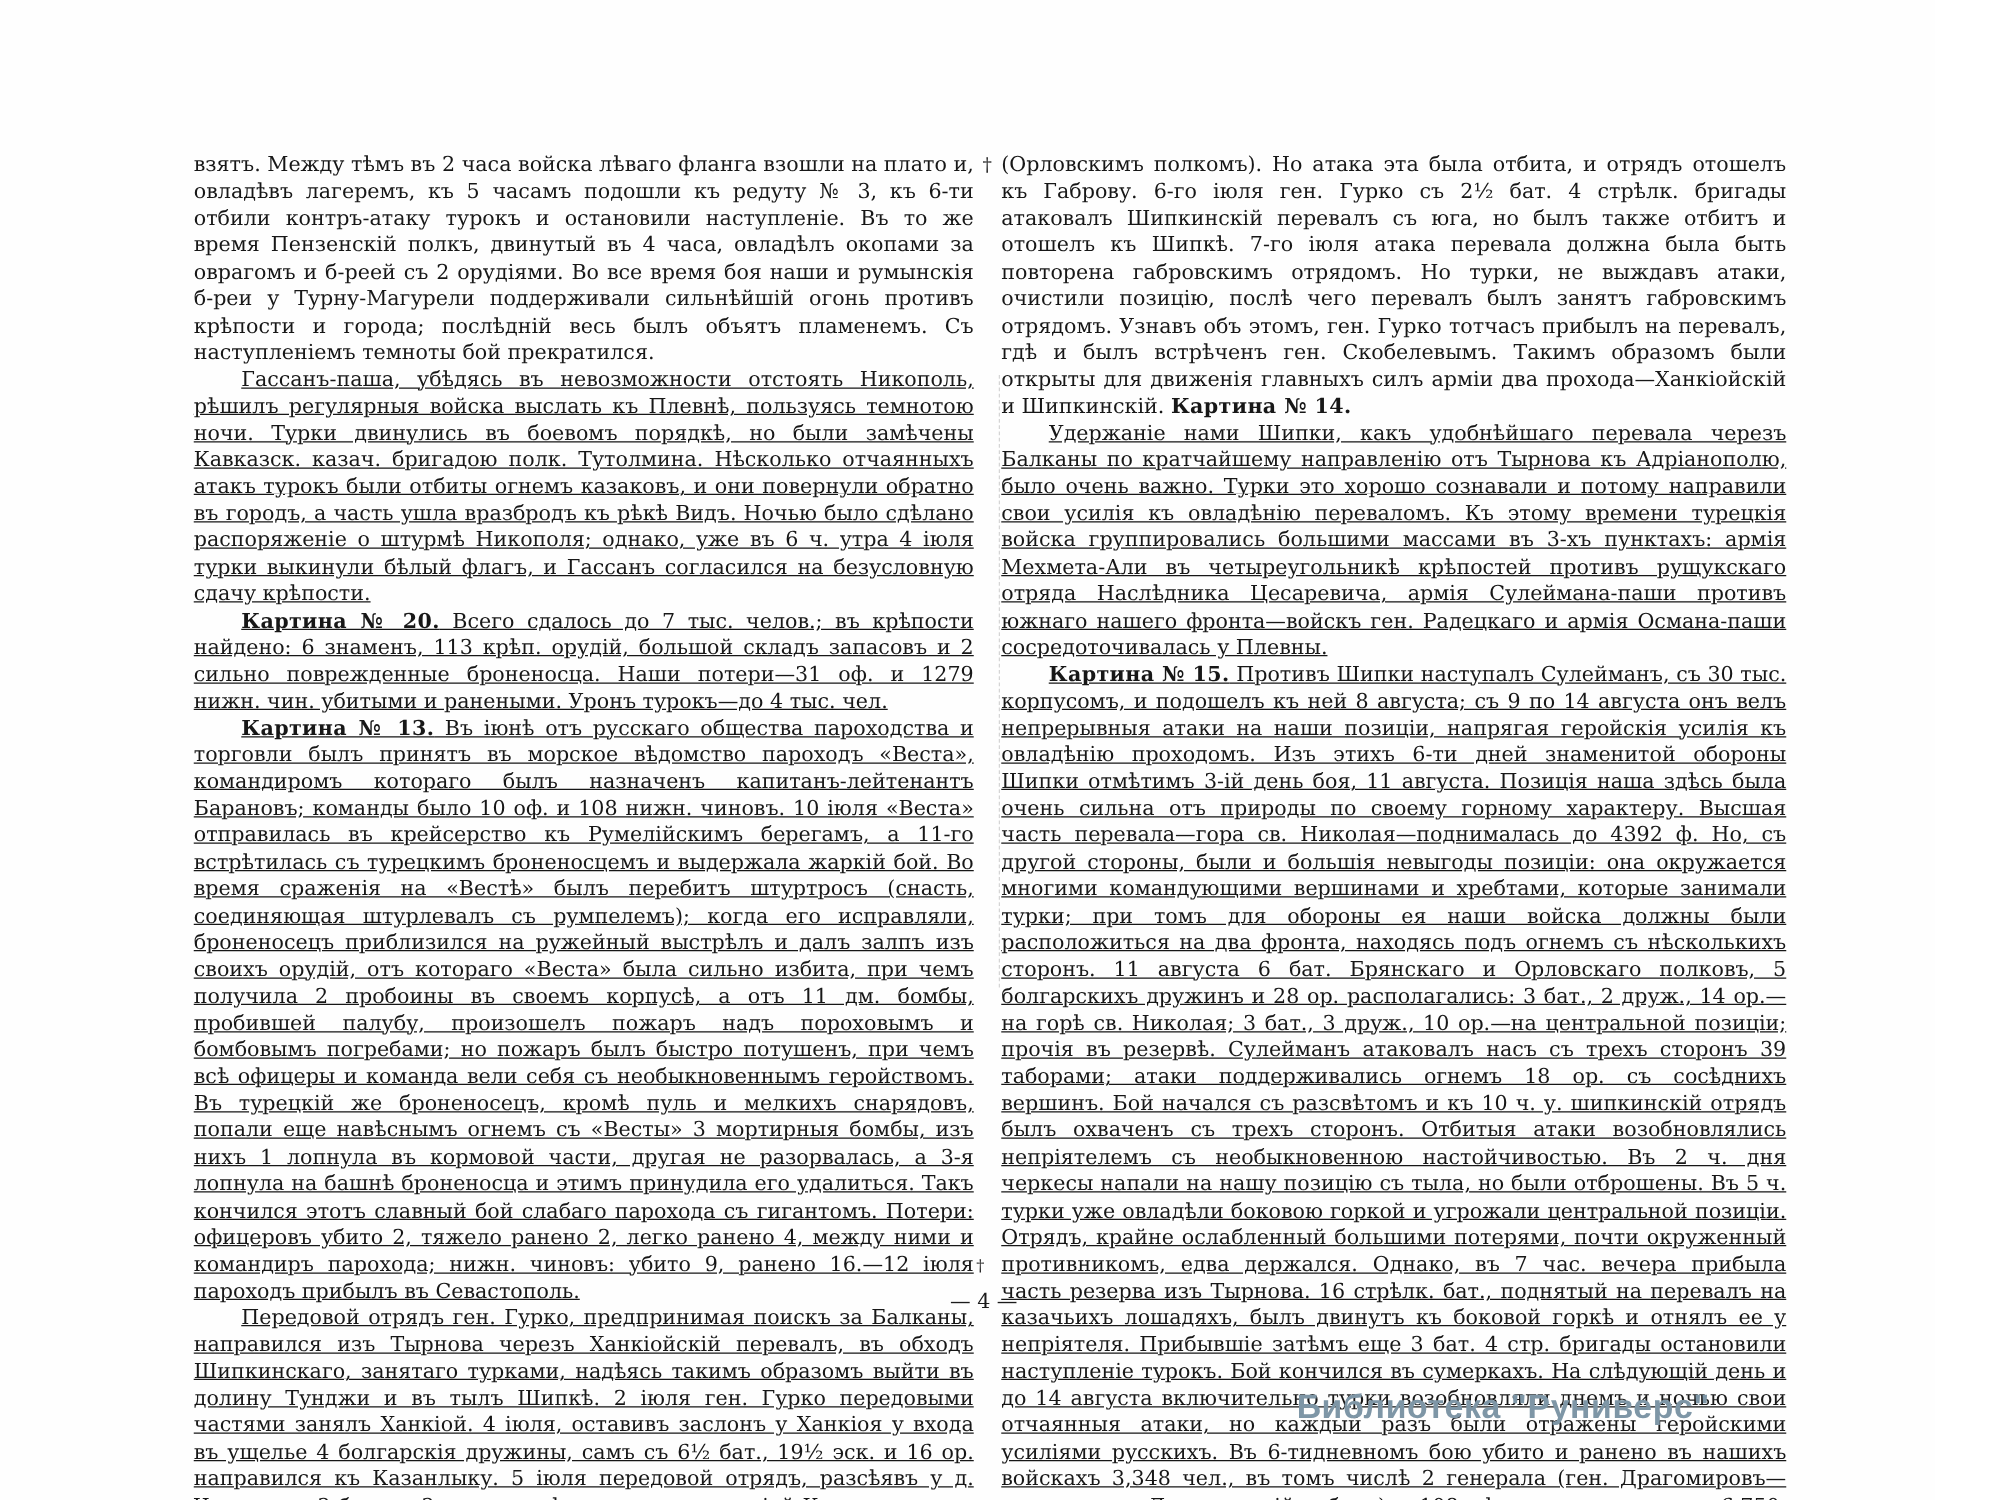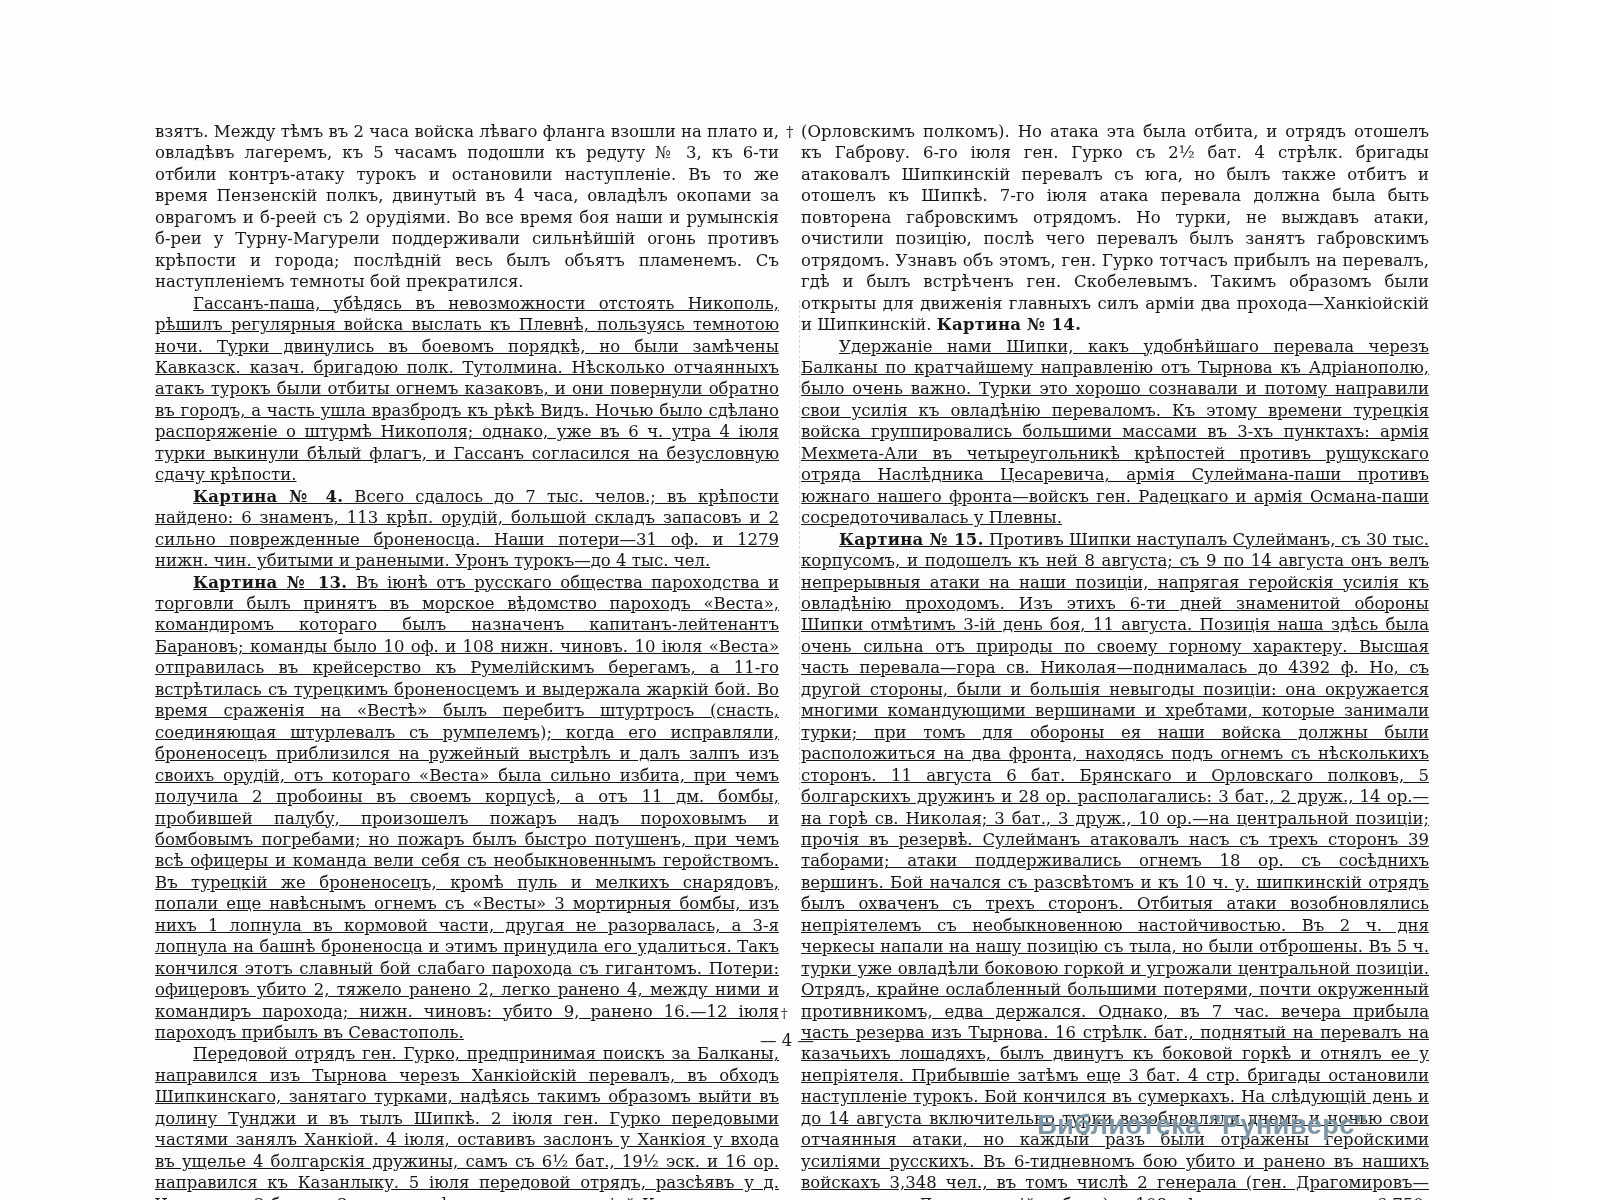--- a/index.html
+++ b/index.html
@@ -61,21 +61,21 @@
   }
 </style>
 </head>
 <body>
 
 <div class="sheet">
 
   <div class="col col-left">
       <p class="para"><span>взятъ. Между тѣмъ въ 2 часа войска лѣваго фланга взошли на плато и, овладѣвъ лагеремъ, къ 5 часамъ подошли къ редуту № 3, къ 6-ти отбили контръ-атаку турокъ и остановили наступленіе. Въ то же время Пензенскій полкъ, двинутый въ 4 часа, овладѣлъ окопами за оврагомъ и б-реей съ 2 орудіями. Во все время боя наши и румынскія б-реи у Турну-Магурели поддерживали сильнѣйшій огонь противъ крѣпости и города; послѣдній весь былъ объятъ пламенемъ. Съ наступленіемъ темноты бой прекратился.</span></p>
       <p class="para indent"><span>Гассанъ-паша, убѣдясь въ невозможности отстоять Никополь, рѣшилъ регулярныя войска выслать къ Плевнѣ, пользуясь темнотою ночи. Турки двинулись въ боевомъ порядкѣ, но были замѣчены Кавказск. казач. бригадою полк. Тутолмина. Нѣсколько отчаянныхъ атакъ турокъ были отбиты огнемъ казаковъ, и они повернули обратно въ городъ, а часть ушла вразбродъ къ рѣкѣ Видъ. Ночью было сдѣлано распоряженіе о штурмѣ Никополя; однако, уже въ 6 ч. утра 4 іюля турки выкинули бѣлый флагъ, и Гассанъ согласился на безусловную сдачу крѣпости.</span></p>
-      <p class="para indent"><b>Картина № 4.</b><span> Всего сдалось до 7 тыс. челов.; въ крѣпости найдено: 6 знаменъ, 113 крѣп. орудій, большой складъ запасовъ и 2 сильно поврежденные броненосца. Наши потери—31 оф. и 1279 нижн. чин. убитыми и ранеными. Уронъ турокъ—до 4 тыс. чел.</span></p>
+      <p class="para indent"><b>Картина № 20.</b><span> Всего сдалось до 7 тыс. челов.; въ крѣпости найдено: 6 знаменъ, 113 крѣп. орудій, большой складъ запасовъ и 2 сильно поврежденные броненосца. Наши потери—31 оф. и 1279 нижн. чин. убитыми и ранеными. Уронъ турокъ—до 4 тыс. чел.</span></p>
       <p class="para indent"><b>Картина № 13.</b><span> Въ іюнѣ отъ русскаго общества пароходства и торговли былъ принятъ въ морское вѣдомство пароходъ «Веста», командиромъ котораго былъ назначенъ капитанъ-лейтенантъ Барановъ; команды было 10 оф. и 108 нижн. чиновъ. 10 іюля «Веста» отправилась въ крейсерство къ Румелійскимъ берегамъ, а 11-го встрѣтилась съ турецкимъ броненосцемъ и выдержала жаркій бой. Во время сраженія на «Вестѣ» былъ перебитъ штуртросъ (снасть, соединяющая штурлевалъ съ румпелемъ); когда его исправляли, броненосецъ приблизился на ружейный выстрѣлъ и далъ залпъ изъ своихъ орудій, отъ котораго «Веста» была сильно избита, при чемъ получила 2 пробоины въ своемъ корпусѣ, а отъ 11 дм. бомбы, пробившей палубу, произошелъ пожаръ надъ пороховымъ и бомбовымъ погребами; но пожаръ былъ быстро потушенъ, при чемъ всѣ офицеры и команда вели себя съ необыкновеннымъ геройствомъ. Въ турецкій же броненосецъ, кромѣ пуль и мелкихъ снарядовъ, попали еще навѣснымъ огнемъ съ «Весты» 3 мортирныя бомбы, изъ нихъ 1 лопнула въ кормовой части, другая не разорвалась, а 3-я лопнула на башнѣ броненосца и этимъ принудила его удалиться. Такъ кончился этотъ славный бой слабаго парохода съ гигантомъ. Потери: офицеровъ убито 2, тяжело ранено 2, легко ранено 4, между ними и командиръ парохода; нижн. чиновъ: убито 9, ранено 16.—12 іюля пароходъ прибылъ въ Севастополь.</span></p>
       <p class="para indent"><span>Передовой отрядъ ген. Гурко, предпринимая поискъ за Балканы, направился изъ Тырнова черезъ Ханкіойскій перевалъ, въ обходъ Шипкинскаго, занятаго турками, надѣясь такимъ образомъ выйти въ долину Тунджи и въ тылъ Шипкѣ. 2 іюля ген. Гурко передовыми частями занялъ Ханкіой. 4 іюля, оставивъ заслонъ у Ханкіоя у входа въ ущелье 4 болгарскія дружины, самъ съ 6½ бат., 19½ эск. и 16 ор. направился къ Казанлыку. 5 іюля передовой отрядъ, разсѣявъ у д. Чоргановъ 3 бат. съ 3 ор., овладѣлъ одною кавалеріей Казанлыкомъ и занялъ дер. Шипку, куда къ вечеру пришла и пѣхота, сдѣлавъ въ 6 дней 120 вер., по сквернѣйшимъ дорогамъ и въ сильнѣйшую жару. 5-го же іюля начальникъ Габровскаго отряда кн. Святополкъ-Мирскій, не зная, что ген. Гурко находится всего въ 28 вер. отъ Шипки, приказалъ рѣшительно атаковать Шипкинскій перевалъ съ сѣвера частями VIII корпуса</span></p>
     </div>
 
   <div class="col col-right">
       <p class="para"><span>(Орловскимъ полкомъ). Но атака эта была отбита, и отрядъ отошелъ къ Габрову. 6-го іюля ген. Гурко съ 2½ бат. 4 стрѣлк. бригады атаковалъ Шипкинскій перевалъ съ юга, но былъ также отбитъ и отошелъ къ Шипкѣ. 7-го іюля атака перевала должна была быть повторена габровскимъ отрядомъ. Но турки, не выждавъ атаки, очистили позицію, послѣ чего перевалъ былъ занятъ габровскимъ отрядомъ. Узнавъ объ этомъ, ген. Гурко тотчасъ прибылъ на перевалъ, гдѣ и былъ встрѣченъ ген. Скобелевымъ. Такимъ образомъ были открыты для движенія главныхъ силъ арміи два прохода—Ханкіойскій и Шипкинскій. </span><b>Картина № 14.</b></p>
       <p class="para indent"><span>Удержаніе нами Шипки, какъ удобнѣйшаго перевала черезъ Балканы по кратчайшему направленію отъ Тырнова къ Адріанополю, было очень важно. Турки это хорошо сознавали и потому направили свои усилія къ овладѣнію переваломъ. Къ этому времени турецкія войска группировались большими массами въ 3-хъ пунктахъ: армія Мехмета-Али въ четыреугольникѣ крѣпостей противъ рущукскаго отряда Наслѣдника Цесаревича, армія Сулеймана-паши противъ южнаго нашего фронта—войскъ ген. Радецкаго и армія Османа-паши сосредоточивалась у Плевны.</span></p>
       <p class="para indent"><b>Картина № 15.</b><span> Противъ Шипки наступалъ Сулейманъ, съ 30 тыс. корпусомъ, и подошелъ къ ней 8 августа; съ 9 по 14 августа онъ велъ непрерывныя атаки на наши позиціи, напрягая геройскія усилія къ овладѣнію проходомъ. Изъ этихъ 6-ти дней знаменитой обороны Шипки отмѣтимъ 3-ій день боя, 11 августа. Позиція наша здѣсь была очень сильна отъ природы по своему горному характеру. Высшая часть перевала—гора св. Николая—поднималась до 4392 ф. Но, съ другой стороны, были и большія невыгоды позиціи: она окружается многими командующими вершинами и хребтами, которые занимали турки; при томъ для обороны ея наши войска должны были расположиться на два фронта, находясь подъ огнемъ съ нѣсколькихъ сторонъ. 11 августа 6 бат. Брянскаго и Орловскаго полковъ, 5 болгарскихъ дружинъ и 28 ор. располагались: 3 бат., 2 друж., 14 ор.—на горѣ св. Николая; 3 бат., 3 друж., 10 ор.—на центральной позиціи; прочія въ резервѣ. Сулейманъ атаковалъ насъ съ трехъ сторонъ 39 таборами; атаки поддерживались огнемъ 18 ор. съ сосѣднихъ вершинъ. Бой начался съ разсвѣтомъ и къ 10 ч. у. шипкинскій отрядъ былъ охваченъ съ трехъ сторонъ. Отбитыя атаки возобновлялись непріятелемъ съ необыкновенною настойчивостью. Въ 2 ч. дня черкесы напали на нашу позицію съ тыла, но были отброшены. Въ 5 ч. турки уже овладѣли боковою горкой и угрожали центральной позиціи. Отрядъ, крайне ослабленный большими потерями, почти окруженный противникомъ, едва держался. Однако, въ 7 час. вечера прибыла часть резерва изъ Тырнова. 16 стрѣлк. бат., поднятый на перевалъ на казачьихъ лошадяхъ, былъ двинутъ къ боковой горкѣ и отнялъ ее у непріятеля. Прибывшіе затѣмъ еще 3 бат. 4 стр. бригады остановили наступленіе турокъ. Бой кончился въ сумеркахъ. На слѣдующій день и до 14 августа включительно турки возобновляли днемъ и ночью свои отчаянныя атаки, но каждый разъ были отражены геройскими усиліями русскихъ. Въ 6-тидневномъ бою убито и ранено въ нашихъ войскахъ 3,348 чел., въ томъ числѣ 2 генерала (ген. Драгомировъ—раненъ, ген. Дерожинскій—убитъ) и 108 офицеровъ; у турокъ—6,750, въ томъ числѣ 233 офицера. Въ конечномъ результатѣ оба противника оставались на своихъ позиціяхъ, и наши войска заняли оборонительное положеніе вплоть до 24 декабря.</span></p>
     </div>
 

